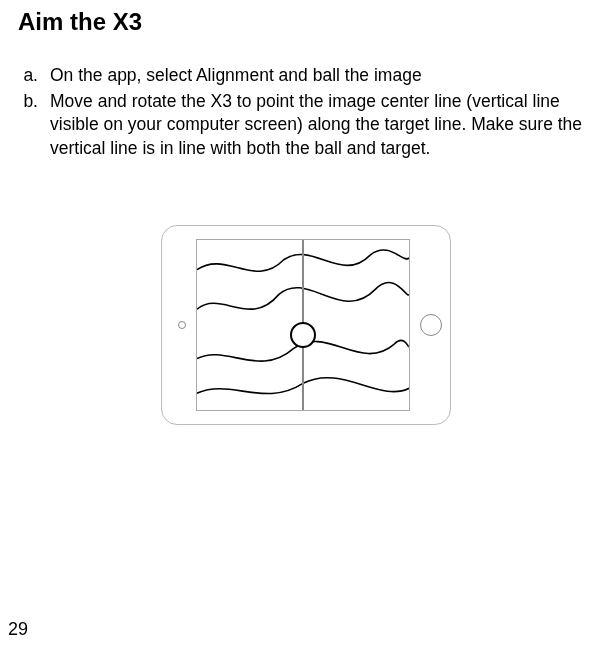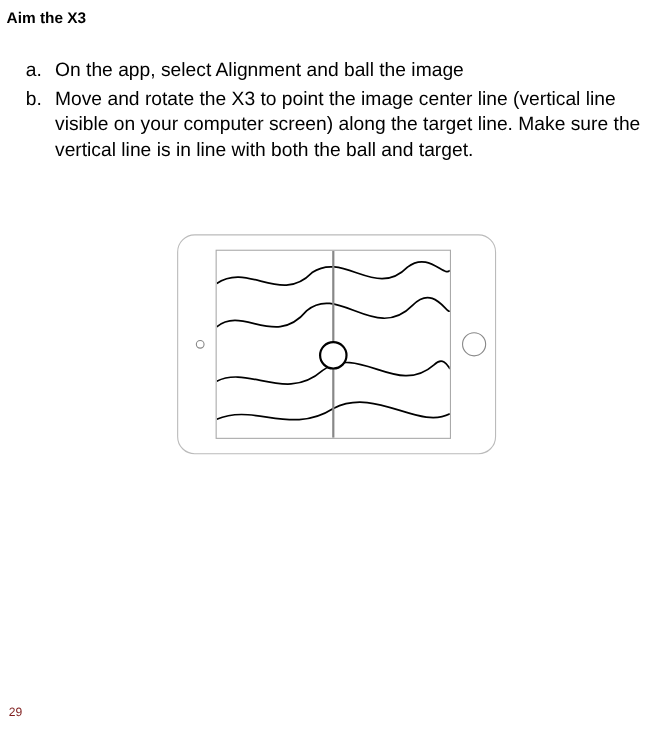--- a/index.html
+++ b/index.html
@@ -6,24 +6,24 @@
     body {
       width: 611px;
       height: 664px;
       background: #fff;
       font-family: Arial, Helvetica, sans-serif;
       color: #000;
       position: relative;
       padding: 8px 6px;
     }
     .heading {
-      font-size: 14px;
+      font-size: 24px;
       font-weight: 700;
       margin-bottom: 28px;
-      margin-left: 0;
+      margin-left: 12px;
     }
     .list {
       list-style: none;
       margin-left: 12px;
       margin-right: 12px;
     }
     .list-item {
       display: flex;
       font-size: 17.5px;
       line-height: 1.35;
@@ -88,23 +88,23 @@
       top: 56%;
       width: 26px; height: 26px;
       border: 2px solid #000;
       border-radius: 50%;
       background: #fff;
       transform: translate(-50%, -50%);
     }
     .page-num {
       position: absolute;
       left: 8px;
-      bottom: 10px;
-      font-size: 11px;
-      color: #7f1d1d;
+      bottom: 24px;
+      font-size: 18px;
+      color: #000000;
     }
   </style>
 </head>
 <body>
 
 <h1 class="heading">Aim the X3</h1>
 
 <ol class="list">
   <li class="list-item">
     <span class="list-marker">a.</span>

